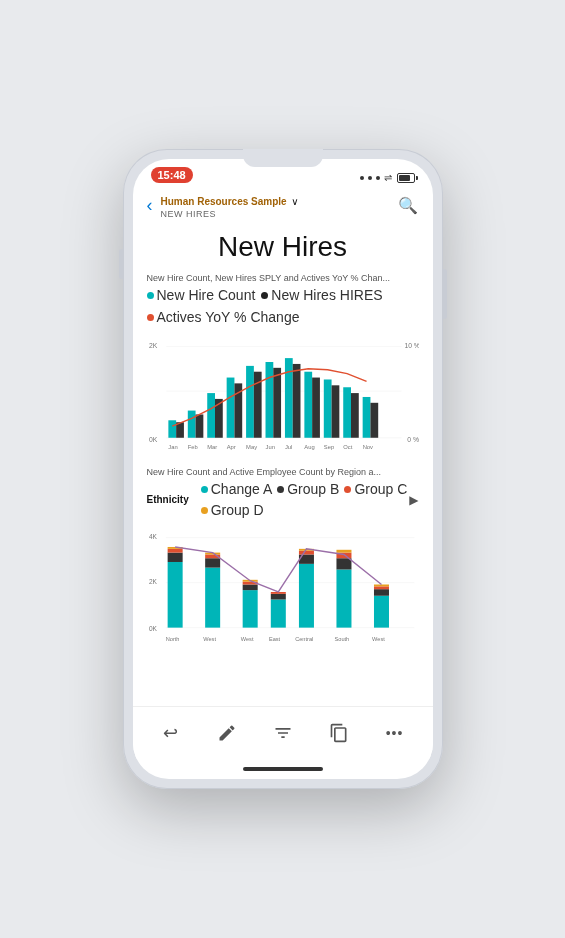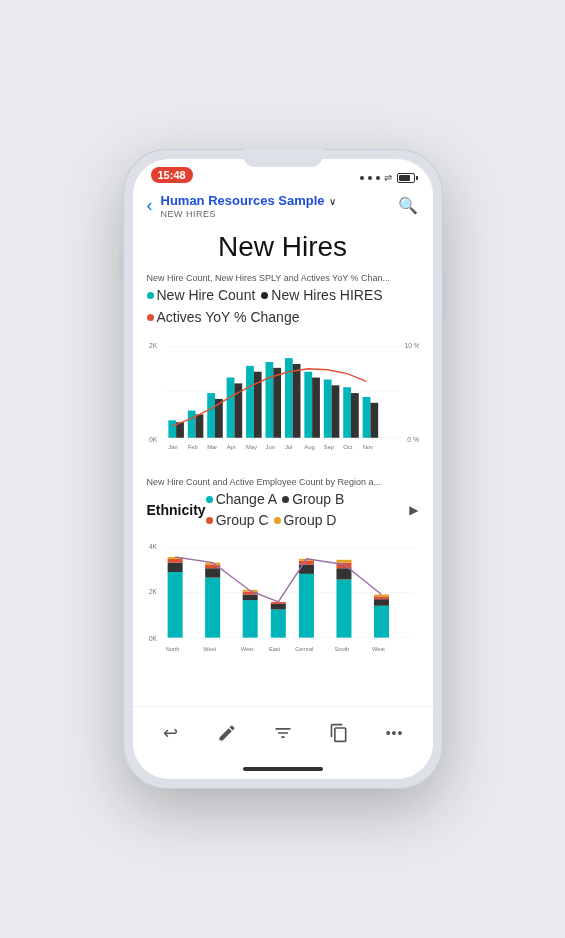--- a/index.html
+++ b/index.html
@@ -111,23 +111,23 @@
       flex-shrink: 0;
     }
     .nav-back {
       color: #0078d4;
       font-size: 18px;
       margin-right: 8px;
       cursor: pointer;
     }
     .nav-title-block { flex: 1; }
     .nav-title {
-      font-size: 13px;
+      font-size: 10px;
       font-weight: 600;
-      color: #1d4ed8;
+      color: #a16207;
     }
     .nav-dropdown { font-size: 10px; color: #111; }
     .nav-subtitle {
       font-size: 9px;
       color: #666;
       text-transform: uppercase;
       letter-spacing: 0.5px;
     }
     .nav-search {
       color: #555;
@@ -158,21 +158,21 @@
       flex-shrink: 0;
     }
 
     
     .content {
       flex: 1;
       overflow: hidden;
       padding: 0 14px;
       display: flex;
       flex-direction: column;
-      gap: 16px;
+      gap: 6px;
     }
 
     
     .chart-section {
       flex-shrink: 0;
     }
     .chart-title {
       font-size: 9px;
       color: #555;
       margin-bottom: 4px;
@@ -208,24 +208,24 @@
       height: 100%;
     }
 
     
     .chart2-header {
       display: flex;
       align-items: center;
       margin-bottom: 4px;
     }
     .ethnicity-label {
-      font-size: 14px;
+      font-size: 10px;
       font-weight: 700;
       color: #111;
-      margin-right: 0;
+      margin-right: 12px;
     }
     .legend2 {
       display: flex;
       flex-wrap: wrap;
       gap: 5px;
       flex: 1;
     }
     .arrow-right {
       font-size: 12px;
       color: #555;

